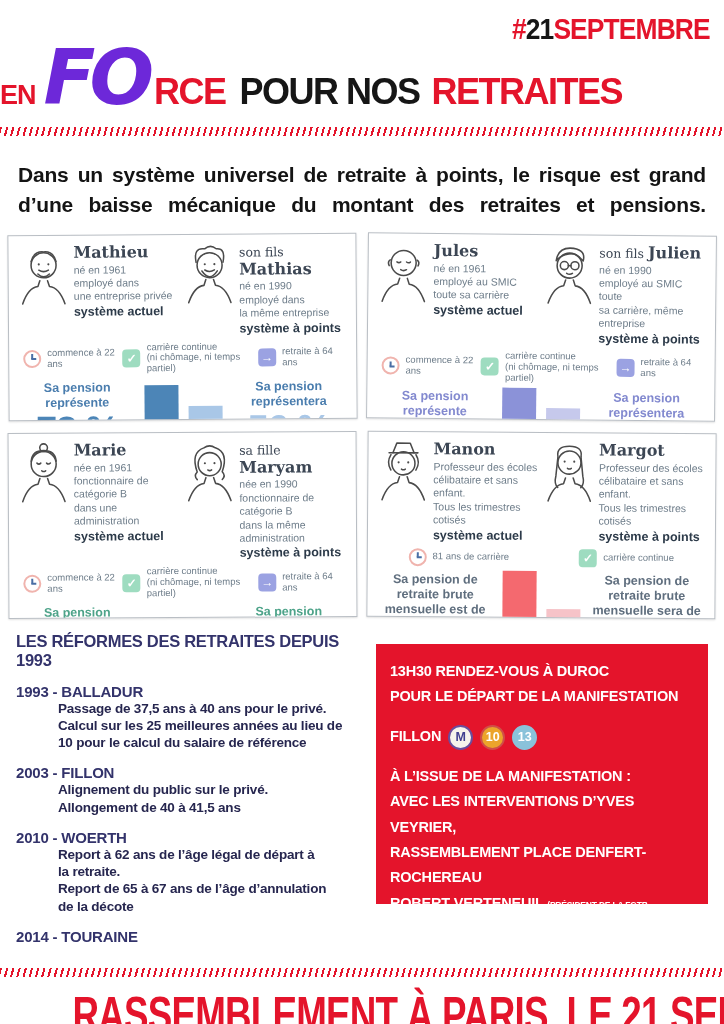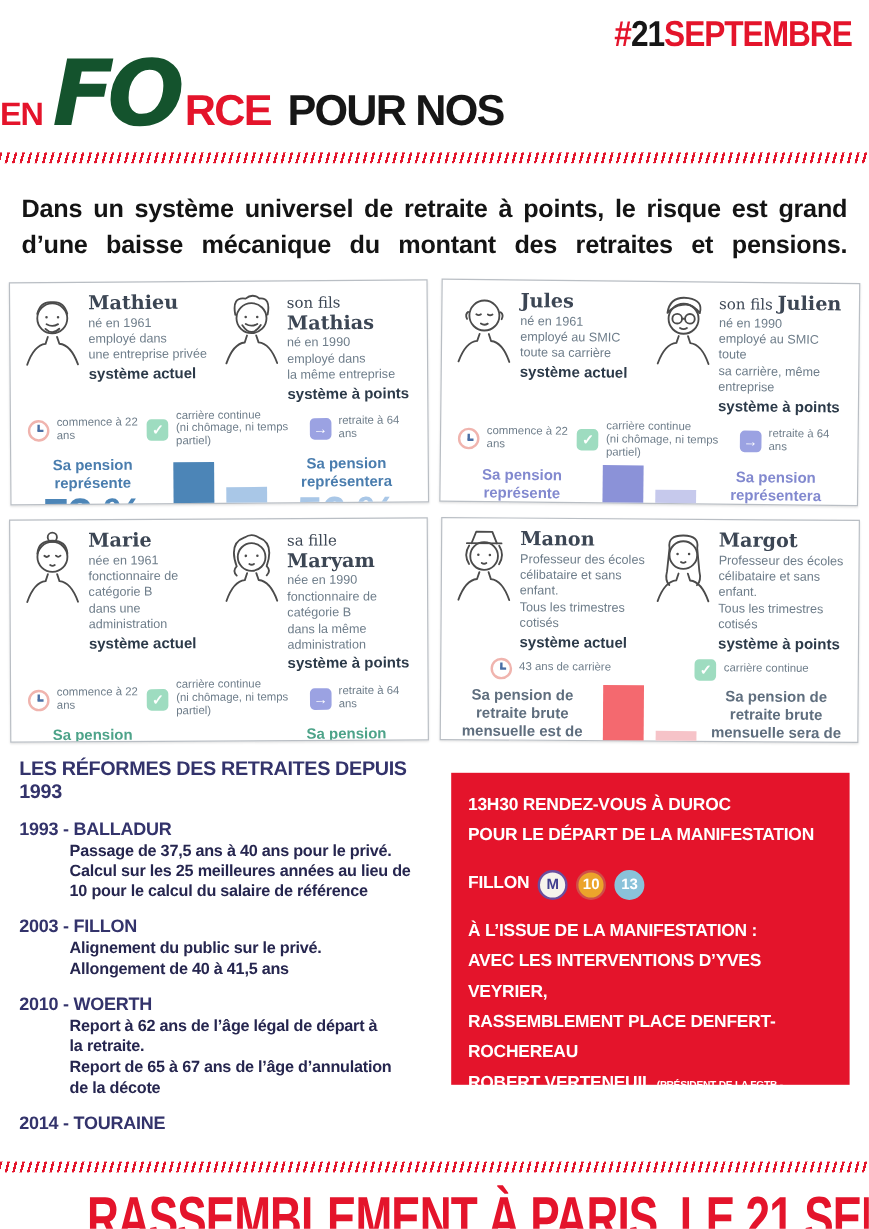--- a/index.html
+++ b/index.html
@@ -13,21 +13,21 @@
     letter-spacing:-1px; transform:scaleX(0.88); transform-origin:right center;
     white-space:nowrap;
   }
   .hashtag .red { color:#e4142b; }
   .hashtag .blk { color:#161616; }
   .masthead {
     margin-top:48px; display:flex; justify-content:flex-start; align-items:baseline;
     white-space:nowrap;
   }
   .mh-en { color:#e4142b; font-weight:bold; font-size:27px; letter-spacing:-1px; margin-right:8px; }
-  .mh-fo { color:#14532d; font-weight:bold; font-style:italic; font-size:76px;
+  .mh-fo { color:#6d28d9; font-weight:bold; font-style:italic; font-size:76px;
            letter-spacing:-6px; font-family:"DejaVu Sans", sans-serif; line-height:0.8; margin-right:6px; }
   .mh-rce { color:#e4142b; font-weight:bold; font-size:36px; letter-spacing:-1.5px; margin-right:14px; }
   .mh-mid { color:#161616; font-weight:bold; font-size:36px; letter-spacing:-1.5px; margin-right:12px; }
   .mh-end { color:#e4142b; font-weight:bold; font-size:36px; letter-spacing:-1.5px; }
   .hatch {
     height:9px; margin-top:14px;
     background:repeating-linear-gradient(105deg,#e4142b 0 2px,transparent 2px 6px);
   }
   
   .intro {
@@ -100,20 +100,21 @@
 
 <div class="hashtag">
   <span class="red">#</span><span class="blk">21</span><span class="red">SEPTEMBRE</span>
 </div>
 
 <div class="masthead">
   <span class="mh-en">EN</span>
   <span class="mh-fo">FO</span>
   <span class="mh-rce">RCE</span>
   <span class="mh-mid">POUR NOS</span>
+  <span class="mh-end">RETRAITES</span>
 </div>
 
 <div class="hatch"></div>
 
 <p class="intro">Dans un système universel de retraite à points, le risque est grand d’une baisse mécanique du montant des retraites et pensions.</p>
 
 <div class="cards">
 
   <section class="card" style="transform:rotate(-0.4deg)">
     <div class="personas">
@@ -377,21 +378,21 @@
           <div class="plines">Professeur des écoles
 célibataire et sans enfant.
 Tous les trimestres cotisés</div>
           <div class="psystem">système à points</div>
         </div>
       </div>
     </div>
     <div class="badges two">
       <div class="badge">
           <span class="bicon clock"></span>
-          <span class="blabel">43 ans de carrière</span>
+          <span class="blabel">81 ans de carrière</span>
         </div>
       <div class="badge">
           <span class="bicon check">✓</span>
           <span class="blabel">carrière continue</span>
         </div>
     </div>
     <div class="statsrow">
       <div class="stat">
         <div class="sintro" style="color: rgb(95, 110, 126);">Sa pension de retraite brute mensuelle est de</div>
         <div class="svalue euro" style="color: rgb(244, 105, 111);">2804 €</div>

